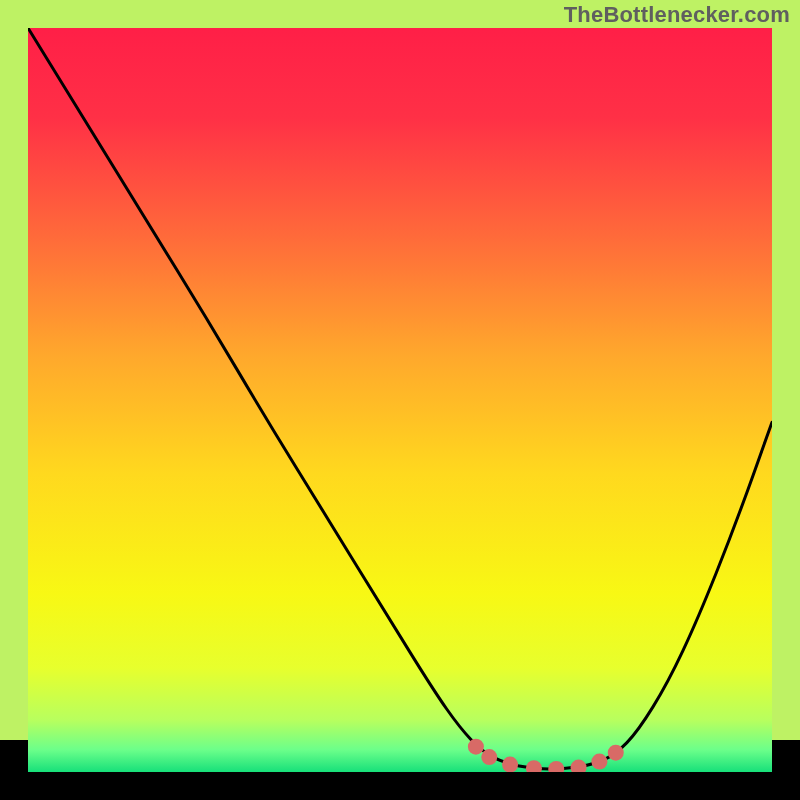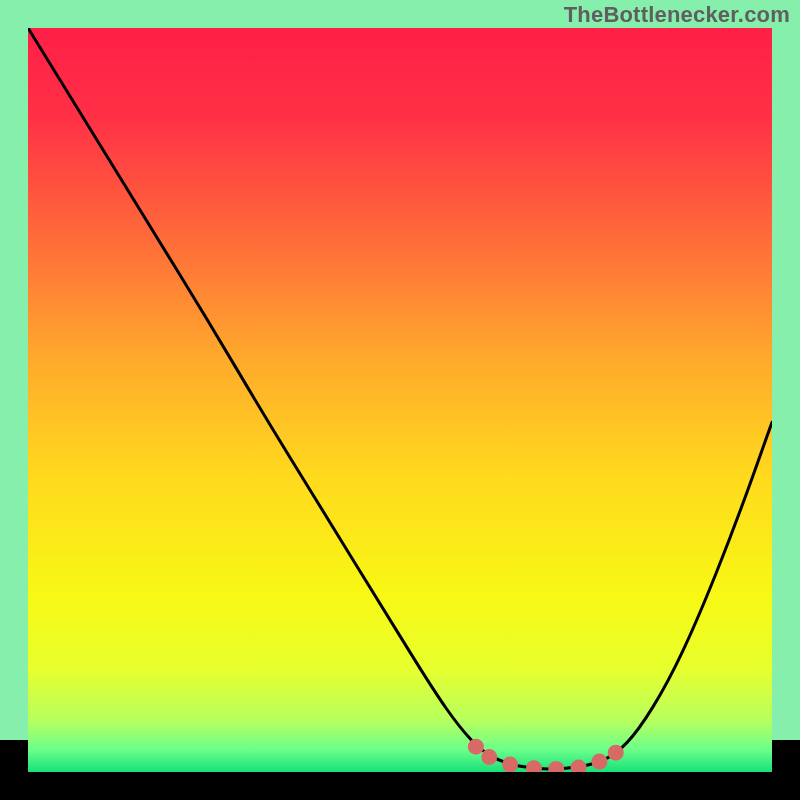--- a/index.html
+++ b/index.html
@@ -7,21 +7,21 @@
     padding: 0;
     width: 800px;
     height: 800px;
     background: #000;
     overflow: hidden;
   }
   .container {
     position: relative;
     width: 800px;
     height: 740px;
-    background: #86efac;
+    background: #bef264;
   }
   .watermark {
     position: absolute;
     top: 2px;
     right: 10px;
     font-family: Arial, Helvetica, sans-serif;
     font-size: 22px;
     font-weight: bold;
     color: #5f5f5f;
     letter-spacing: 0.2px;

